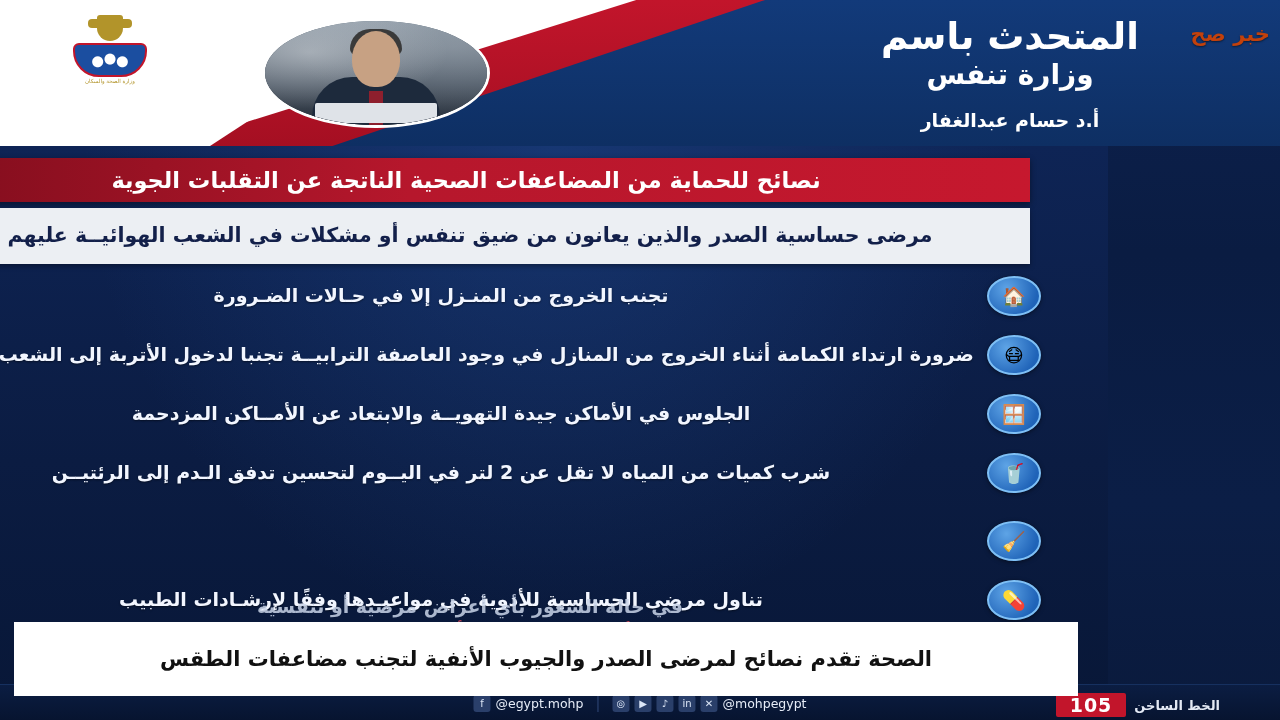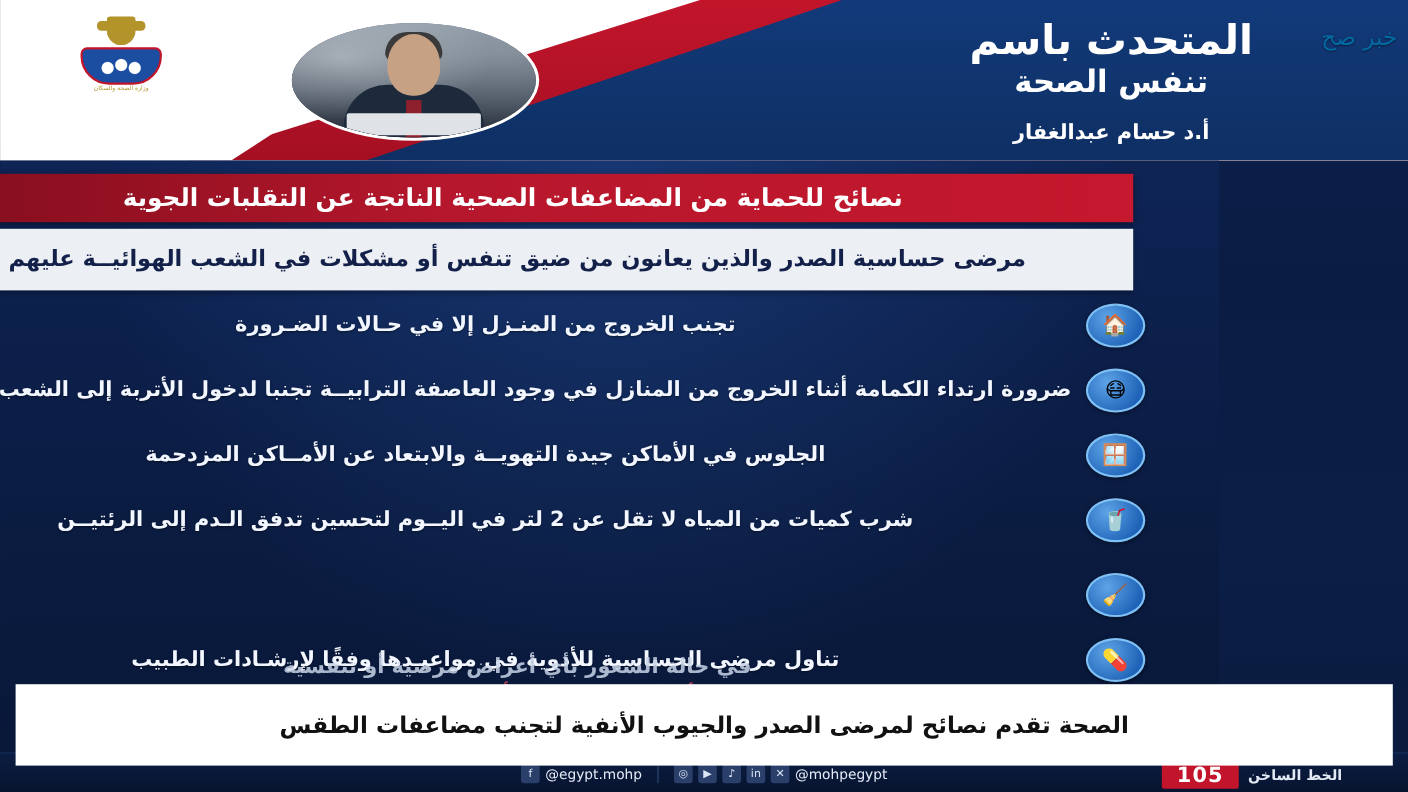--- a/index.html
+++ b/index.html
@@ -103,21 +103,21 @@
   }
   .header-titles {
     position: absolute; right: 30px; top: 16px; width: 480px;
     text-align: center; color: #ffffff;
   }
   .header-titles .t1 { font-size: 37px; font-weight: bold; line-height: 1.15; letter-spacing: .5px;}
   .header-titles .t2 { font-size: 28px; font-weight: bold; line-height: 1.15; }
   .header-titles .t3 { margin-top: 18px; font-size: 19px; font-weight: bold; color: #ffffff; }
   .news-badge {
     position: absolute; right: 10px; top: 22px;
-    font-size: 21px; color: #0369a1; font-weight: normal; text-shadow: 0 1px 2px rgba(0,0,0,.5);
+    font-size: 21px; color: #c2410c; font-weight: bold; text-shadow: 0 1px 2px rgba(0,0,0,.5);
   }
 
   
   .main {
     position: absolute; left: 0; top: 146px; width: 1108px; height: 574px;
     background:
       radial-gradient(ellipse at 50% 0%, rgba(40,90,170,.35), transparent 60%),
       linear-gradient(180deg, #0e2455 0%, #0b1c42 55%, #081737 100%);
   }
   .title-bar {
@@ -194,21 +194,21 @@
   .socials .ic {
     width: 17px; height: 17px; border-radius: 3px;
     background: #2a3f6a; color: #dce6f7; font-size: 10px;
     display: flex; align-items: center; justify-content: center;
   }
   .socials .handle { color: #e6ecf7; font-size: 12.5px; }
   .socials .sep { width: 1px; height: 16px; background: #31497a; margin: 0 4px; }
 
   
   .caption-overlay {
-    position: absolute; left: 14px; bottom: 24px; width: 1252px; height: 74px;
+    position: absolute; left: 14px; bottom: 24px; width: 1064px; height: 74px;
     background: #ffffff;
   }
   .caption-overlay .caption-text {
     position: absolute; left: 0; right: 0; top: 50%; transform: translateY(-50%);
     text-align: center; color: #111111; font-size: 21px; font-weight: bold;
   }
 </style>
 </head>
 <body>
 
@@ -231,21 +231,21 @@
       <div class="bg-blur"></div>
       <div class="body"></div>
       <div class="tie"></div>
       <div class="hair"></div>
       <div class="head"></div>
       <div class="laptop"></div>
     </div>
 
     <div class="header-titles">
       <div class="t1">المتحدث باسم</div>
-      <div class="t2">تنفس الصحة</div>
+      <div class="t2">وزارة تنفس</div>
       <div class="t3">أ.د حسام عبدالغفار</div>
     </div>
 
     <div class="news-badge">خبر صح</div>
   </div>
 
   <div class="main">
 
     <div class="title-bar">
       <span>نصائح للحماية من المضاعفات الصحية الناتجة عن التقلبات الجوية</span>

